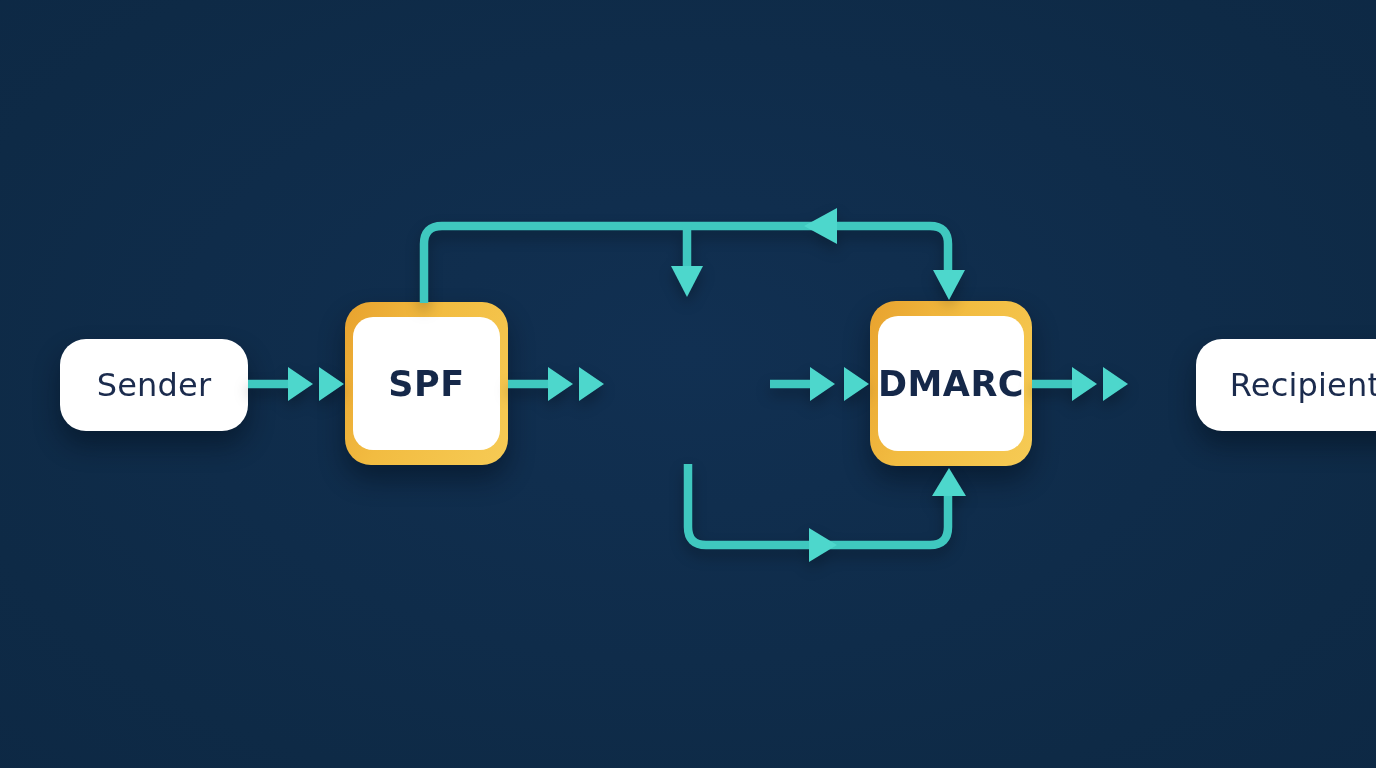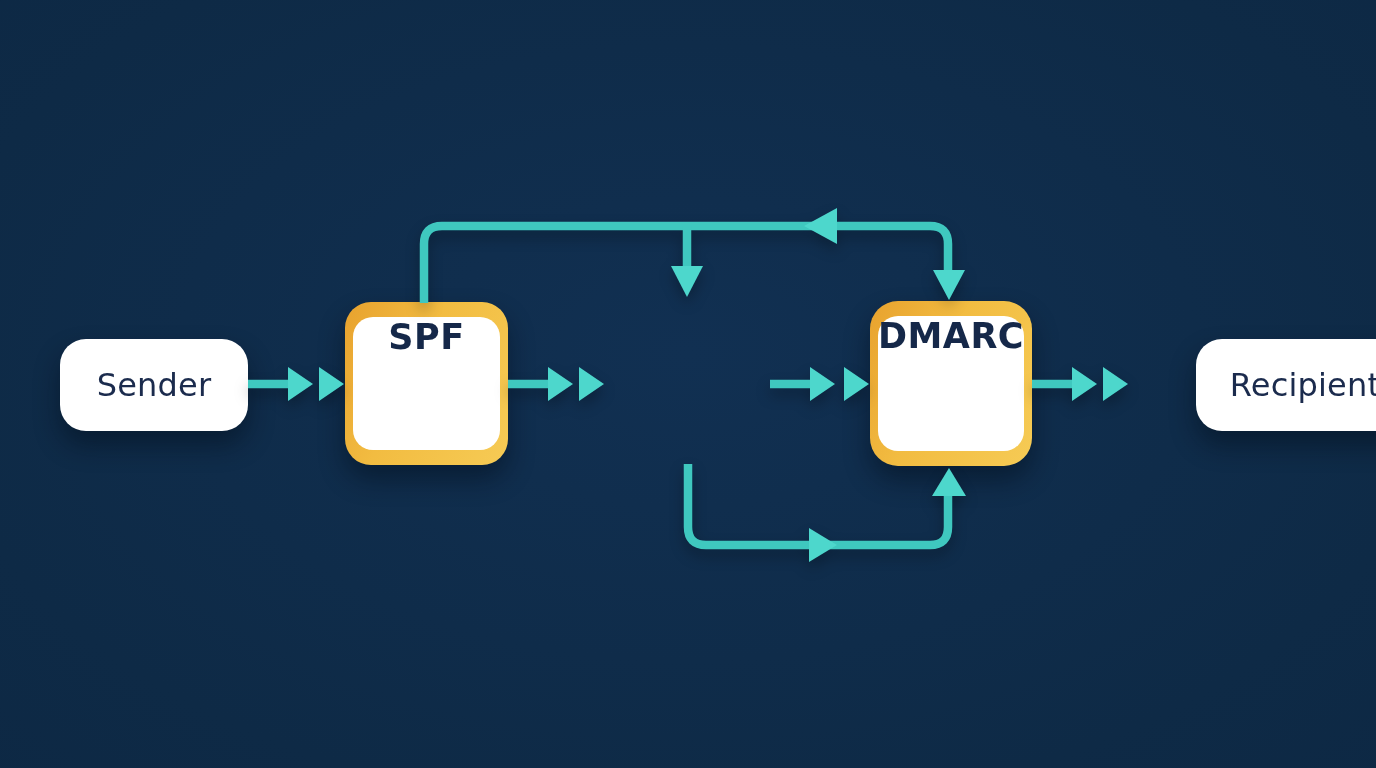--- a/index.html
+++ b/index.html
@@ -21,26 +21,26 @@
     background:#ffffff;
     border-radius:26px;
   }
   .check{
     background:linear-gradient(115deg,#e8a22e 0%,#f2bc41 42%,#f6cb55 100%);
     border-radius:26px;
   }
   .check .inner{
     position:absolute;left:8px;right:8px;top:15px;bottom:15px;
     background:#ffffff;border-radius:20px;
-    display:flex;align-items:flex-start;justify-content:center;
+    display:flex;align-items:center;justify-content:center;
   }
   #n-sender   {left:60px;  top:339px; width:188px; height:92px;}
   #n-spf      {left:345px; top:302px; width:163px; height:163px;}
   #n-dkim     {left:606px; top:301px; width:164px; height:165px;}
-  #n-dmarc    {left:870px; top:301px; width:162px; height:165px;border-radius:28px;}
+  #n-dmarc    {left:870px; top:301px; width:162px; height:165px;}
   #n-recipient{left:1196px;top:339px; width:218px; height:92px;}
   .label{
     font-size:32px;font-weight:500;color:#1b2b4d;
     letter-spacing:.2px;white-space:nowrap;position:relative;z-index:1;
   }
   .label.strong{
     font-size:35px;font-weight:700;color:#152849;letter-spacing:.5px;
   }
   
   .edges{

